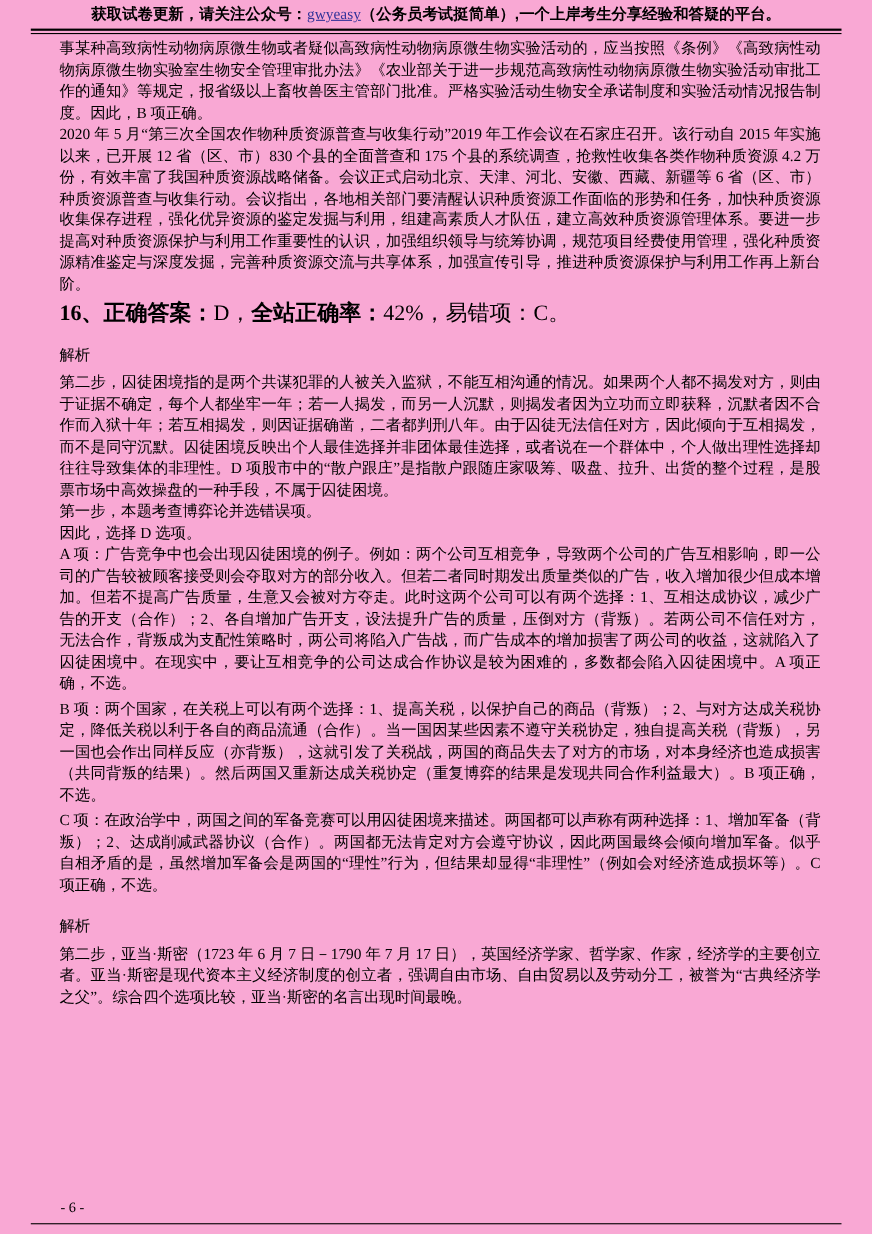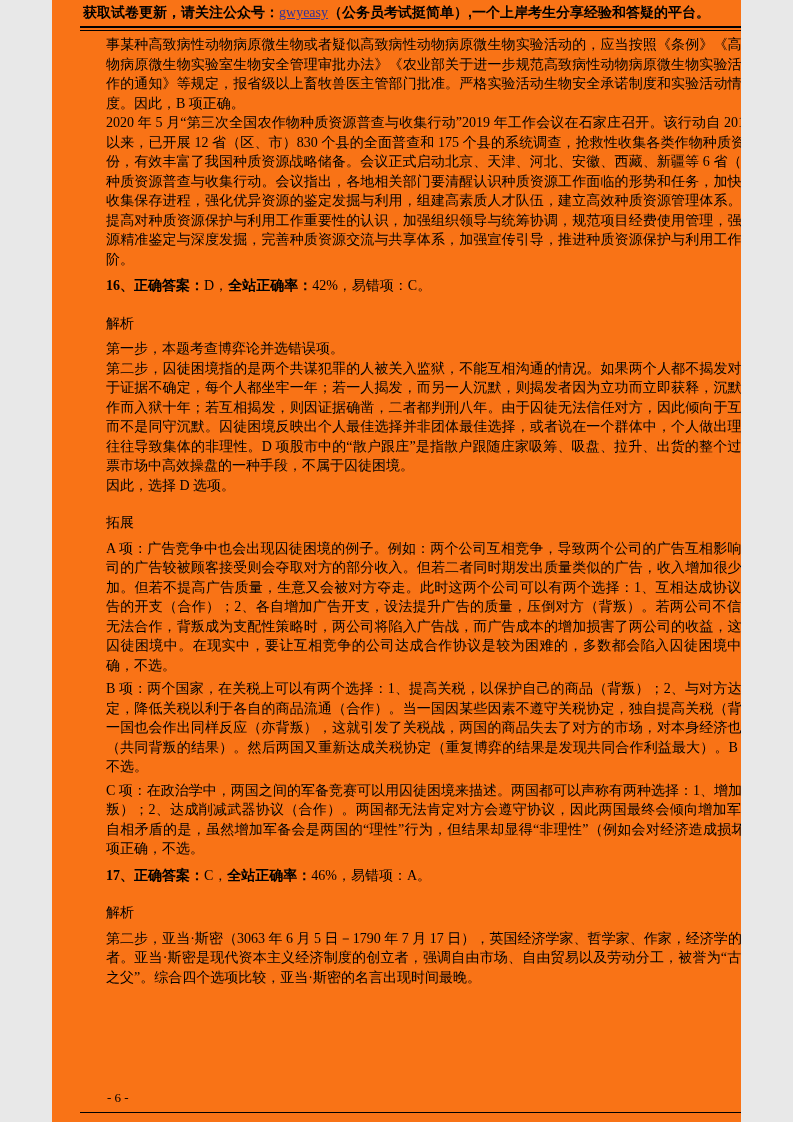--- a/index.html
+++ b/index.html
@@ -1,21 +1,21 @@
 <!DOCTYPE html>
 <html lang="zh"><head>
 <meta charset="utf-8">
 <style>
   * { margin:0; padding:0; box-sizing:border-box; }
   html, body { background:#e8e8e8; }
   .page {
     position:relative;
-    width:689px; height:1122px;
+    width:793px; height:1122px;
     margin:0 auto;
-    background:#f97316;
+    background:#f9a8d4;
     color:#000000;
     font-family:"Liberation Serif","DejaVu Serif",serif;
     overflow:hidden;
   }
   .header-text {
     position:absolute; top:4px; left:0; width:100%;
     text-align:center;
     font-size:14px; font-weight:bold;
     font-family:"Liberation Sans","DejaVu Sans",sans-serif;
     white-space:nowrap;
@@ -31,21 +31,21 @@
     position:absolute; top:26px; left:28px; width:737px;
     height:5px;
     border-top:2px solid #000;
     border-bottom:1px solid #000;
   }
   .content {
     position:absolute; top:35px; left:54px; width:692px;
     font-size:14px; line-height:19.5px;
   }
   .content p { text-align:justify; }
-  .answer-line { margin:7px 0 5px; font-size:14px; }
+  .answer-line { margin:7px 0 5px; font-size:20px; }
   .answer-line b { font-weight:700; }
   .section-label { margin:18px 0 6px; }
   .option-para { margin-bottom:4px; }
   .page-number {
     position:absolute; left:55px; top:1090px;
     font-size:13px;
   }
   .bottom-rule {
     position:absolute; left:28px; top:1112px; width:737px;
     border-top:1px solid #000;
@@ -61,32 +61,30 @@
   <div class="double-rule"></div>
 
   <div class="content">
 
     <p>事某种高致病性动物病原微生物或者疑似高致病性动物病原微生物实验活动的，应当按照《条例》《高致病性动物病原微生物实验室生物安全管理审批办法》《农业部关于进一步规范高致病性动物病原微生物实验活动审批工作的通知》等规定，报省级以上畜牧兽医主管部门批准。严格实验活动生物安全承诺制度和实验活动情况报告制度。因此，B 项正确。</p>
     <p>2020 年 5 月“第三次全国农作物种质资源普查与收集行动”2019 年工作会议在石家庄召开。该行动自 2015 年实施以来，已开展 12 省（区、市）830 个县的全面普查和 175 个县的系统调查，抢救性收集各类作物种质资源 4.2 万份，有效丰富了我国种质资源战略储备。会议正式启动北京、天津、河北、安徽、西藏、新疆等 6 省（区、市）种质资源普查与收集行动。会议指出，各地相关部门要清醒认识种质资源工作面临的形势和任务，加快种质资源收集保存进程，强化优异资源的鉴定发掘与利用，组建高素质人才队伍，建立高效种质资源管理体系。要进一步提高对种质资源保护与利用工作重要性的认识，加强组织领导与统筹协调，规范项目经费使用管理，强化种质资源精准鉴定与深度发掘，完善种质资源交流与共享体系，加强宣传引导，推进种质资源保护与利用工作再上新台阶。</p>
 
     <p class="answer-line"><b>16、正确答案：</b><span>D，</span><b>全站正确率：</b><span>42%，易错项：C。</span></p>
 
     <p class="section-label">解析</p>
+    <p>第二步，囚徒困境指的是两个共谋犯罪的人被关入监狱，不能互相沟通的情况。如果两个人都不揭发对方，则由于证据不确定，每个人都坐牢一年；若一人揭发，而另一人沉默，则揭发者因为立功而立即获释，沉默者因不合作而入狱十年；若互相揭发，则因证据确凿，二者都判刑八年。由于囚徒无法信任对方，因此倾向于互相揭发，而不是同守沉默。囚徒困境反映出个人最佳选择并非团体最佳选择，或者说在一个群体中，个人做出理性选择却往往导致集体的非理性。D 项股市中的“散户跟庄”是指散户跟随庄家吸筹、吸盘、拉升、出货的整个过程，是股票市场中高效操盘的一种手段，不属于囚徒困境。</p>
     <p>第一步，本题考查博弈论并选错误项。</p>
-    <p>第二步，囚徒困境指的是两个共谋犯罪的人被关入监狱，不能互相沟通的情况。如果两个人都不揭发对方，则由于证据不确定，每个人都坐牢一年；若一人揭发，而另一人沉默，则揭发者因为立功而立即获释，沉默者因不合作而入狱十年；若互相揭发，则因证据确凿，二者都判刑八年。由于囚徒无法信任对方，因此倾向于互相揭发，而不是同守沉默。囚徒困境反映出个人最佳选择并非团体最佳选择，或者说在一个群体中，个人做出理性选择却往往导致集体的非理性。D 项股市中的“散户跟庄”是指散户跟随庄家吸筹、吸盘、拉升、出货的整个过程，是股票市场中高效操盘的一种手段，不属于囚徒困境。</p>
     <p>因此，选择 D 选项。</p>
 
-    <p class="section-label">拓展</p>
     <p class="option-para">A 项：广告竞争中也会出现囚徒困境的例子。例如：两个公司互相竞争，导致两个公司的广告互相影响，即一公司的广告较被顾客接受则会夺取对方的部分收入。但若二者同时期发出质量类似的广告，收入增加很少但成本增加。但若不提高广告质量，生意又会被对方夺走。此时这两个公司可以有两个选择：1、互相达成协议，减少广告的开支（合作）；2、各自增加广告开支，设法提升广告的质量，压倒对方（背叛）。若两公司不信任对方，无法合作，背叛成为支配性策略时，两公司将陷入广告战，而广告成本的增加损害了两公司的收益，这就陷入了囚徒困境中。在现实中，要让互相竞争的公司达成合作协议是较为困难的，多数都会陷入囚徒困境中。A 项正确，不选。</p>
     <p class="option-para">B 项：两个国家，在关税上可以有两个选择：1、提高关税，以保护自己的商品（背叛）；2、与对方达成关税协定，降低关税以利于各自的商品流通（合作）。当一国因某些因素不遵守关税协定，独自提高关税（背叛），另一国也会作出同样反应（亦背叛），这就引发了关税战，两国的商品失去了对方的市场，对本身经济也造成损害（共同背叛的结果）。然后两国又重新达成关税协定（重复博弈的结果是发现共同合作利益最大）。B 项正确，不选。</p>
     <p class="option-para">C 项：在政治学中，两国之间的军备竞赛可以用囚徒困境来描述。两国都可以声称有两种选择：1、增加军备（背叛）；2、达成削减武器协议（合作）。两国都无法肯定对方会遵守协议，因此两国最终会倾向增加军备。似乎自相矛盾的是，虽然增加军备会是两国的“理性”行为，但结果却显得“非理性”（例如会对经济造成损坏等）。C 项正确，不选。</p>
 
-    <p class="answer-line"><b>17、正确答案：</b><span>C，</span><b>全站正确率：</b><span>46%，易错项：A。</span></p>
 
     <p class="section-label">解析</p>
-    <p>第二步，亚当·斯密（3063 年 6 月 5 日－1790 年 7 月 17 日），英国经济学家、哲学家、作家，经济学的主要创立者。亚当·斯密是现代资本主义经济制度的创立者，强调自由市场、自由贸易以及劳动分工，被誉为“古典经济学之父”。综合四个选项比较，亚当·斯密的名言出现时间最晚。</p>
+    <p>第二步，亚当·斯密（1723 年 6 月 7 日－1790 年 7 月 17 日），英国经济学家、哲学家、作家，经济学的主要创立者。亚当·斯密是现代资本主义经济制度的创立者，强调自由市场、自由贸易以及劳动分工，被誉为“古典经济学之父”。综合四个选项比较，亚当·斯密的名言出现时间最晚。</p>
 
   </div>
 
   <div class="page-number">- 6 -</div>
   <div class="bottom-rule"></div>
 
 </div>
 
 </body></html>

